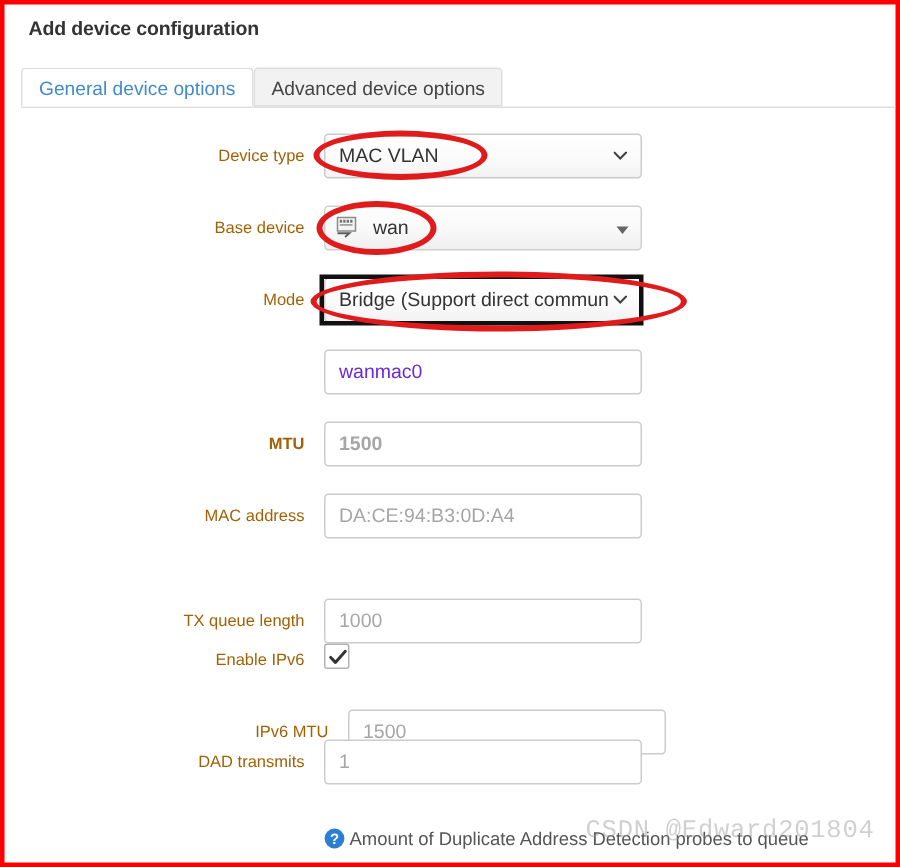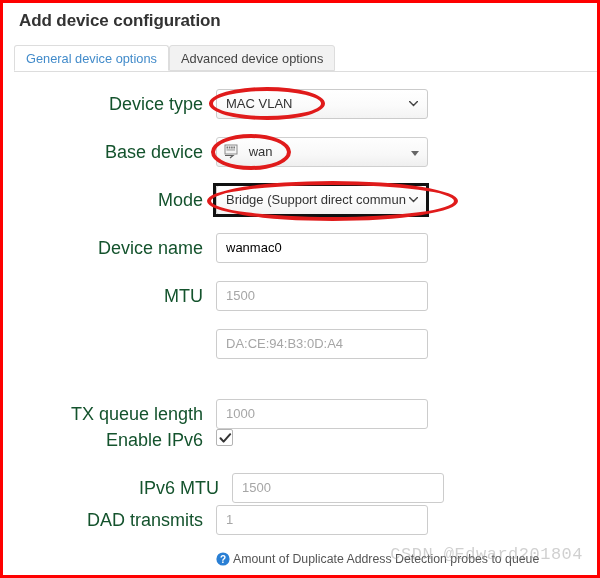--- a/index.html
+++ b/index.html
@@ -22,21 +22,21 @@
     border: 3px solid #fe0000;
     background: #ffffff;
     overflow: hidden;
   }
 
   
   .page-title {
     position: absolute;
     left: 16px;
     top: 8px;
-    font-size: 17px;
+    font-size: 13px;
     font-weight: bold;
     color: #333333;
     letter-spacing: -0.1px;
   }
 
   
   .tabstrip {
     position: absolute;
     left: 11px;
     top: 42px;
@@ -83,37 +83,37 @@
     position: absolute;
     left: 0;
     width: 100%;
     height: 30px;
   }
   .row-label {
     position: absolute;
     left: 0;
     width: 200px;
     text-align: right;
-    font-size: 18px;
-    color: #14532d;
+    font-size: 11px;
+    color: #a16207;
     line-height: 30px;
     white-space: nowrap;
   }
 
   .field {
     position: absolute;
     left: 213px;
     width: 212px;
     height: 30px;
     box-sizing: border-box;
     border: 1px solid #cccccc;
     border-radius: 3px;
     background: #ffffff;
     font-size: 13px;
-    color: #000000;
+    color: #6d28d9;
     line-height: 28px;
     padding: 0 9px;
     white-space: nowrap;
     overflow: hidden;
   }
   .field.placeholder {
     color: #a6a6a6;
   }
 
   
@@ -289,30 +289,30 @@
       <span>Bridge (Support direct commun</span>
       <span class="chevron">
         <svg width="9" height="6" viewBox="0 0 9 6">
             <path d="M0.6 0.6 L4.5 4.6 L8.4 0.6" stroke="#444" stroke-width="1.4" fill="none" stroke-linecap="round"></path>
           </svg>
       </span>
     </div>
   </div>
 
   <div class="row" style="top:230px;">
-    <div class="row-label">Device name</div>
     <div class="field">wanmac0</div>
   </div>
 
-  <div class="row" style="top:278px;">
+  <div class="row" style="top:278px;font-weight:bold;">
     <div class="row-label">MTU</div>
     <div class="field placeholder">1500</div>
   </div>
 
   <div class="row" style="top:326px;">
+    <div class="row-label">MAC address</div>
     <div class="field placeholder">DA:CE:94:B3:0D:A4</div>
   </div>
 
   <div class="row" style="top:396px;padding-left:42px;">
     <div class="row-label">TX queue length</div>
     <div class="field placeholder">1000</div>
   </div>
 
   <div class="row" style="top:422px;">
     <div class="row-label">Enable IPv6</div>
@@ -321,21 +321,21 @@
         <path d="M1.5 6.3 L4.6 9.6 L11.2 2.2" stroke="#333333" stroke-width="2" fill="none" stroke-linecap="round" stroke-linejoin="round"></path>
       </svg>
     </div>
   </div>
 
   <div class="row" style="top:470px;margin-left:16px;">
     <div class="row-label">IPv6 MTU</div>
     <div class="field placeholder">1500</div>
   </div>
 
-  <div class="row" style="top:502px;">
+  <div class="row" style="top:490px;">
     <div class="row-label">DAD transmits</div>
     <div class="field placeholder">1</div>
   </div>
 
   <div class="help" style="top:549px;">
     <span class="help-icon">
       <svg width="14" height="14" viewBox="0 0 14 14">
         <circle cx="7" cy="7" r="6.6" fill="#2a7fd4"></circle>
         <text x="7" y="10.5" font-family="Liberation Sans, sans-serif" font-size="10" font-weight="bold" fill="#ffffff" text-anchor="middle">?</text>
       </svg>

